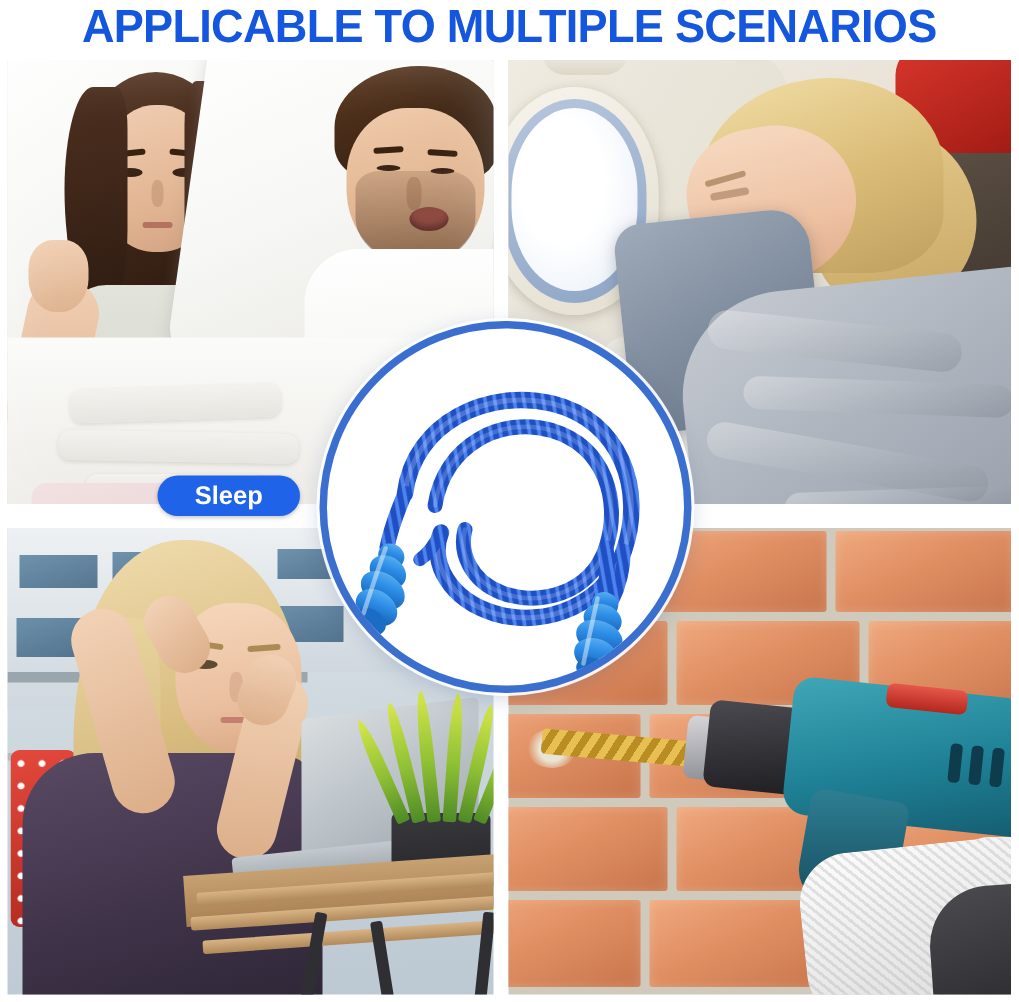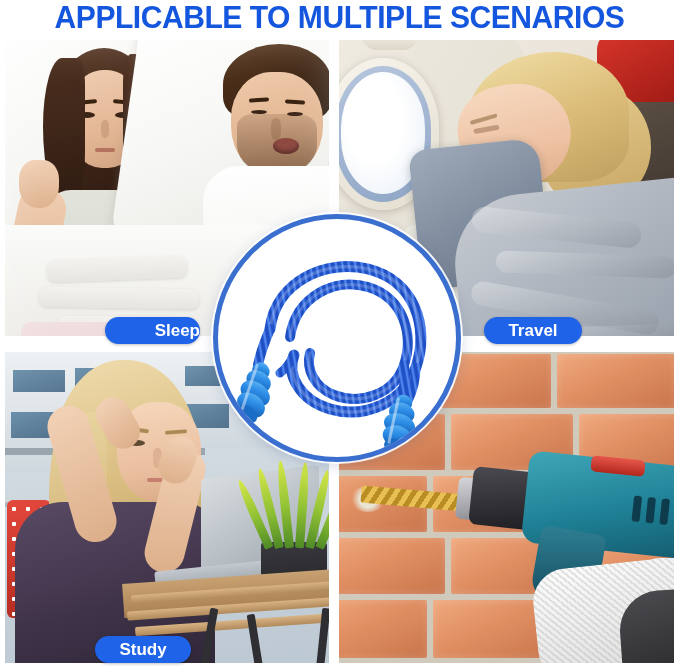--- a/index.html
+++ b/index.html
@@ -397,21 +397,21 @@
     background:#1f63E8;
     color:#ffffff;
     font-size:17px;
     font-weight:bold;
     line-height:27px;
     text-align:center;
     z-index:40;
     box-shadow:0 1px 3px rgba(0,0,0,.25);
     white-space:nowrap;
   }
-  #badge-sleep    { left:105px; top:317px; width:95px;text-align:right; }
+  #badge-sleep    { left:105px; top:317px; width:95px; }
   #badge-travel   { left:484px; top:317px; width:98px; }
   #badge-study    { left:95px;  top:636px; width:96px; }
   #badge-industry { left:470px; top:636px; width:112px; }
 </style>
 </head>
 <body>
 
 <div id="root">
 
   <div class="headline">APPLICABLE TO MULTIPLE SCENARIOS</div>
@@ -639,16 +639,14 @@
         <ellipse cx="2" cy="12" rx="13" ry="10" fill="url(#plugGrad)"></ellipse>
         <ellipse cx="4" cy="24" rx="16" ry="11" fill="url(#plugGrad)"></ellipse>
         <ellipse cx="6" cy="36" rx="15" ry="11" fill="url(#plugGrad)"></ellipse>
         <ellipse cx="7" cy="46" rx="11" ry="8" fill="#1B6CC4"></ellipse>
         <path d="M-6,0 C-4,16 -2,30 0,44" stroke="rgba(255,255,255,.45)" stroke-width="3" fill="none" stroke-linecap="round"></path>
       </g>
     </svg>
   </div>
 
   <div class="badge" id="badge-sleep">Sleep</div>
-  <div class="badge" id="badge-travel">Travel</div>
-  <div class="badge" id="badge-study">Study</div>
 
 </div>
 
 </body></html>

